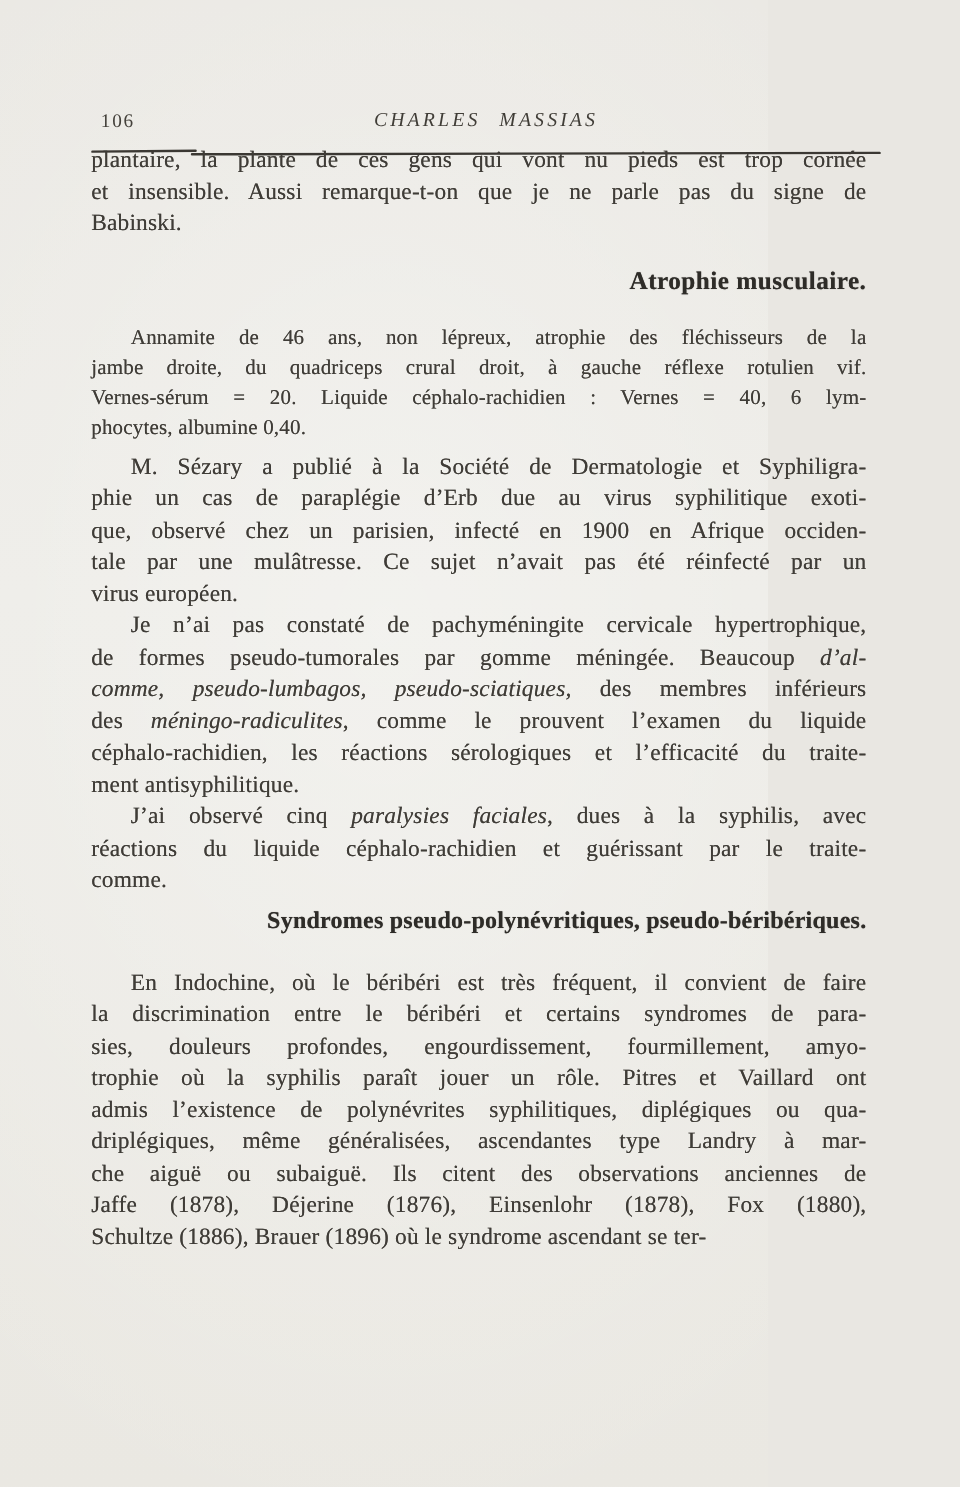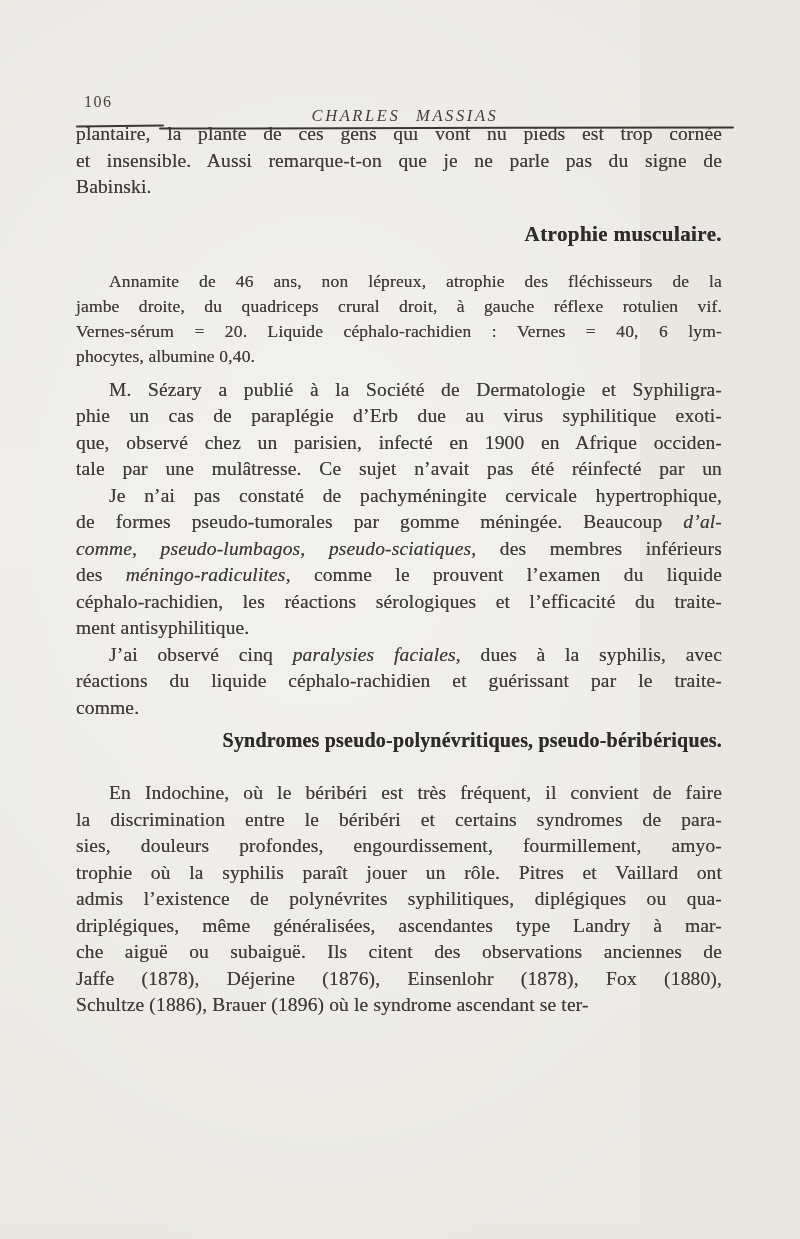--- a/index.html
+++ b/index.html
@@ -17,21 +17,21 @@
     color: #3f3c37;
   }
   .header { position: absolute; top: 90px; left: 76px; width: 658px; height: 26px; }
   .pagenum {
     position: absolute; left: 8px; top: 3px;
     font-size: 16px; letter-spacing: 1.5px; color: #44413b;
   }
   .running {
     display: block; text-align: center;
     font-style: italic; font-size: 16.5px;
-    letter-spacing: 2.6px; word-spacing: 9px; color: #403d37; margin-top: 16px;
+    letter-spacing: 2.6px; word-spacing: 9px; color: #403d37;
   }
   .rule { position: absolute; top: 124px; left: 76px; width: 658px; height: 8px; }
   .rule-a {
     position: absolute; left: 0; top: 1px; width: 88px; height: 2.2px;
     background: #3b3833; transform: rotate(-0.5deg); border-radius: 1px;
   }
   .rule-b {
     position: absolute; left: 83px; right: 0; top: 3.2px; height: 2.1px;
     background: #3b3833; transform: rotate(-0.12deg); border-radius: 1px;
   }
@@ -76,20 +76,21 @@
         <div class="line">Annamite de 46 ans, non lépreux, atrophie des fléchisseurs de la</div>
         <div class="line">jambe droite, du quadriceps crural droit, à gauche réflexe rotulien vif.</div>
         <div class="line">Vernes-sérum = 20. Liquide céphalo-rachidien : Vernes = 40, 6 lym-</div>
         <div class="line last">phocytes, albumine 0,40.</div>
       </div>
       <div class="para normal indent">
         <div class="line">M. Sézary a publié à la Société de Dermatologie et Syphiligra-</div>
         <div class="line">phie un cas de paraplégie d’Erb due au virus syphilitique exoti-</div>
         <div class="line">que, observé chez un parisien, infecté en 1900 en Afrique occiden-</div>
         <div class="line">tale par une mulâtresse. Ce sujet n’avait pas été réinfecté par un</div>
+        <div class="line last">virus européen.</div>
       </div>
       <div class="para normal indent">
         <div class="line">Je n’ai pas constaté de pachyméningite cervicale hypertrophique,</div>
         <div class="line">de formes pseudo-tumorales par gomme méningée. Beaucoup <i>d’al-</i></div>
         <div class="line"><i>comme, pseudo-lumbagos, pseudo-sciatiques,</i> des membres inférieurs</div>
         <div class="line">des <i>méningo-radiculites</i>, comme le prouvent l’examen du liquide</div>
         <div class="line">céphalo-rachidien, les réactions sérologiques et l’efficacité du traite-</div>
         <div class="line last">ment antisyphilitique.</div>
       </div>
       <div class="para normal indent">

